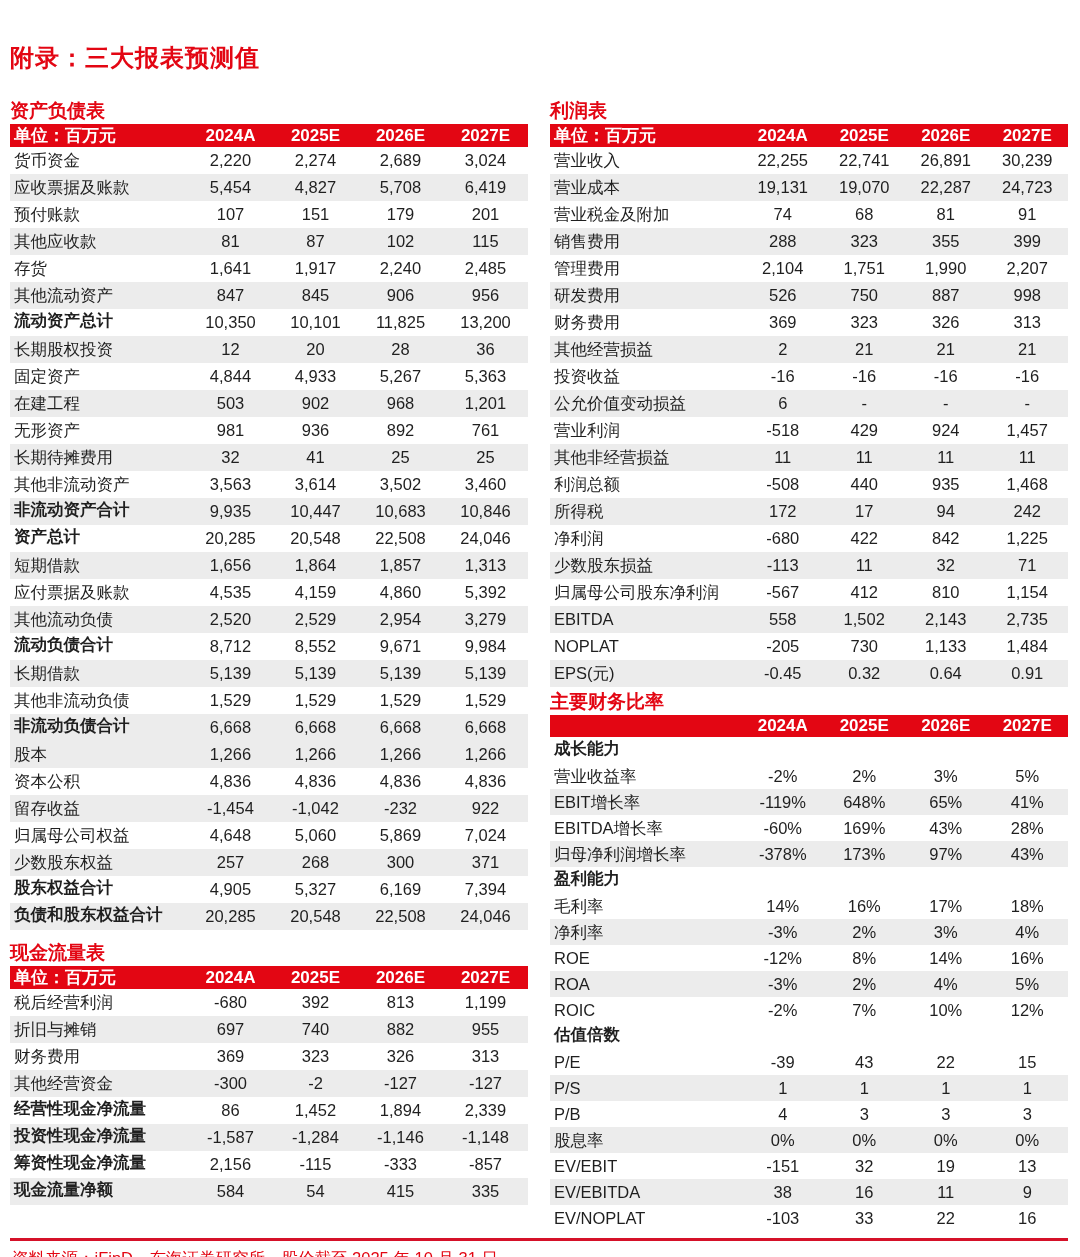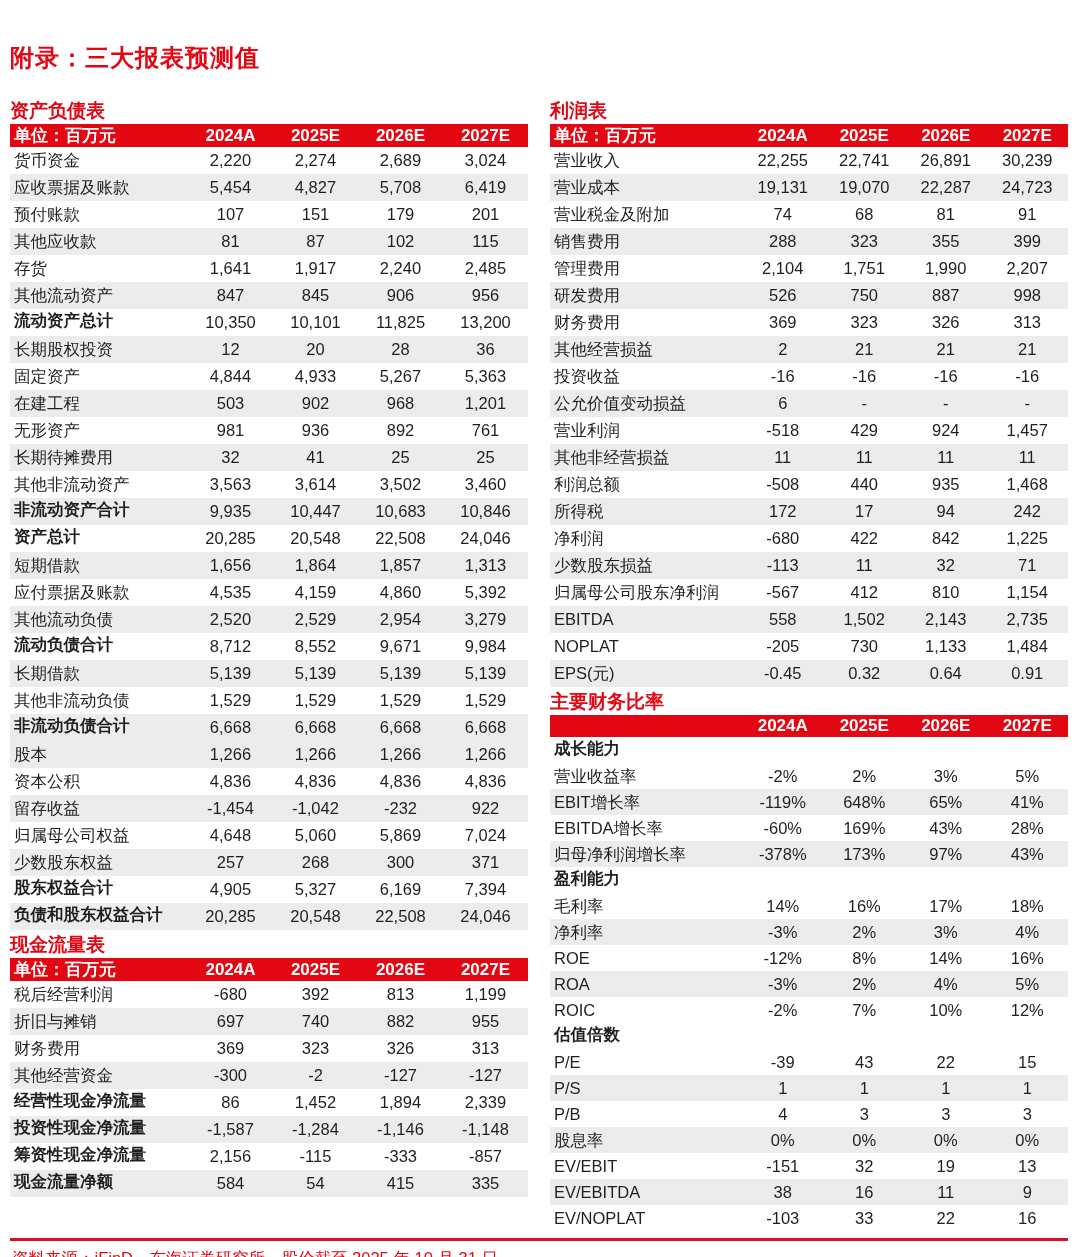--- a/index.html
+++ b/index.html
@@ -28,21 +28,21 @@
   thead th.unit { text-align:left; padding-left:4px; }
   td {
     height:27px; font-size:16.5px; line-height:1; overflow:hidden;
     white-space:nowrap; vertical-align:middle;
   }
   .ratios-table td { height:26px; }
   td.label { text-align:left; padding-left:4px; }
   td.num { text-align:center; }
   tr.stripe { background:var(--stripe); }
   .bold { font-weight:bold;font-family:Liberation Mono, monospace; }
-  .cash-flow-block { margin-top:2px; }
+  .cash-flow-block { margin-top:10px; }
   .ratios-block { margin-top:2px; }
   .footer-rule { height:3px; background:#d51129; margin-top:7px; }
   .source-note { color:var(--red); font-size:16.5px; padding:7px 0 0 2px; }
 </style>
 </head>
 <body>
 
 <div class="page">
 
   <div class="page-title">附录：三大报表预测值</div>

